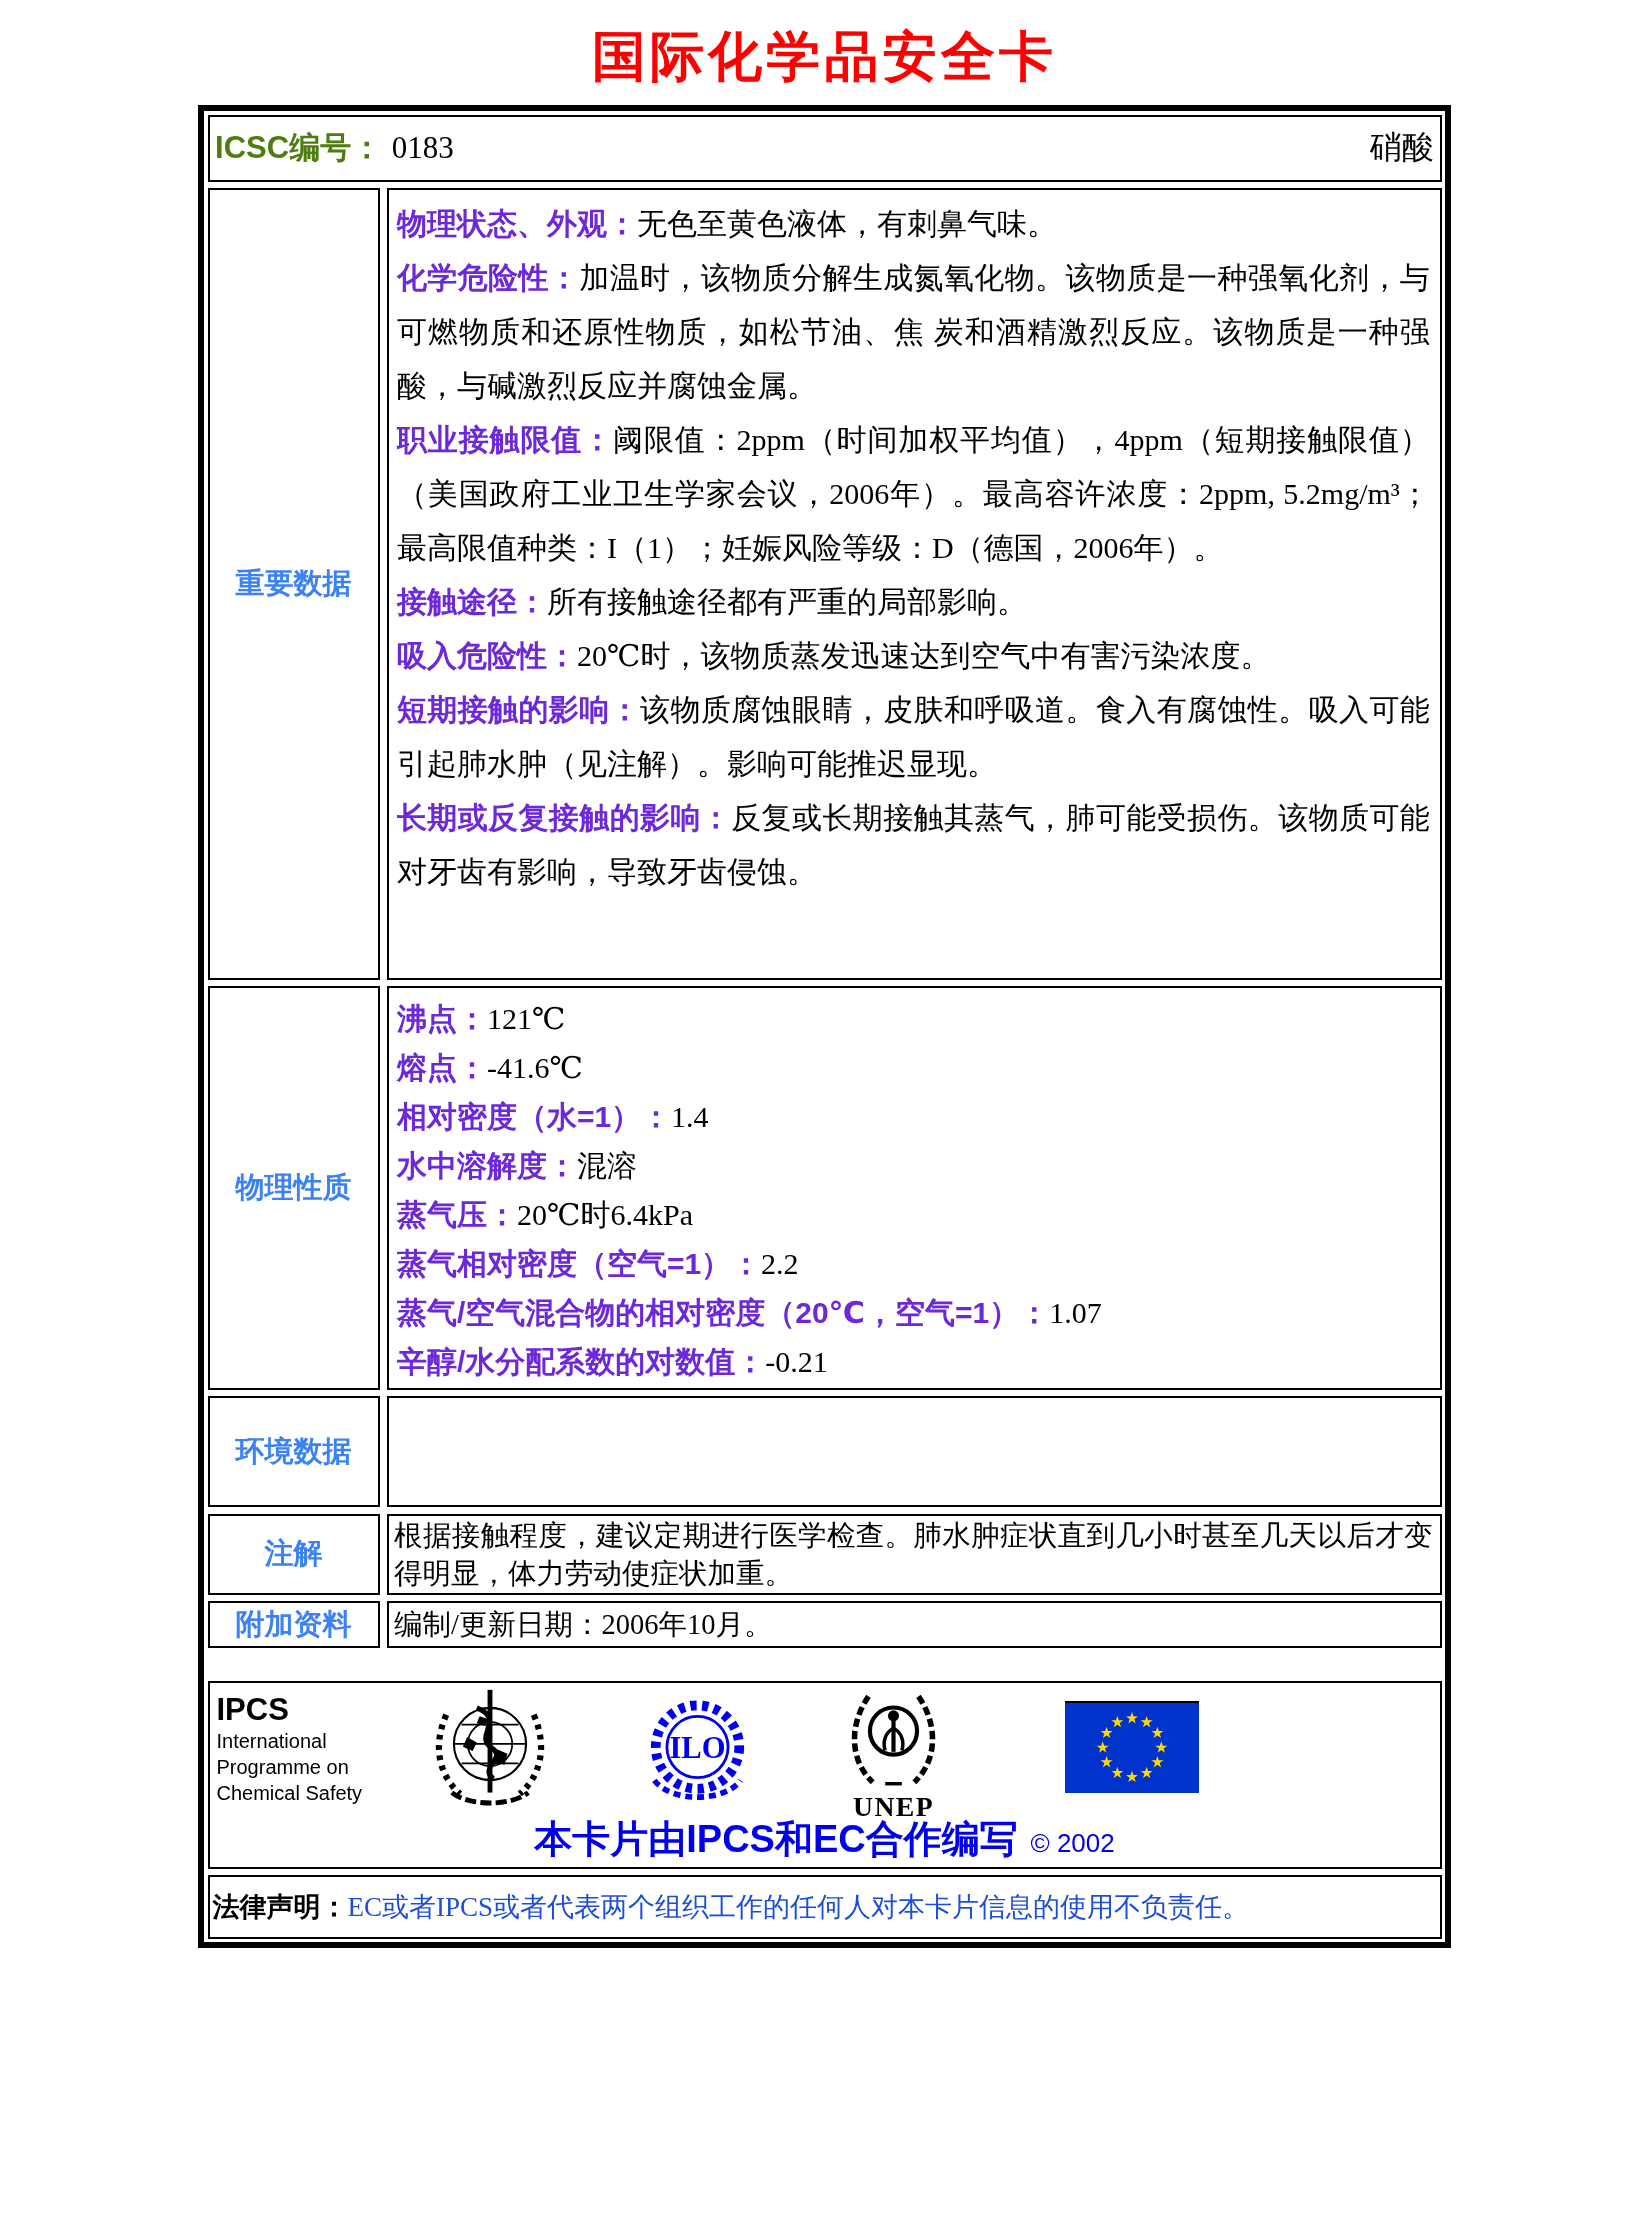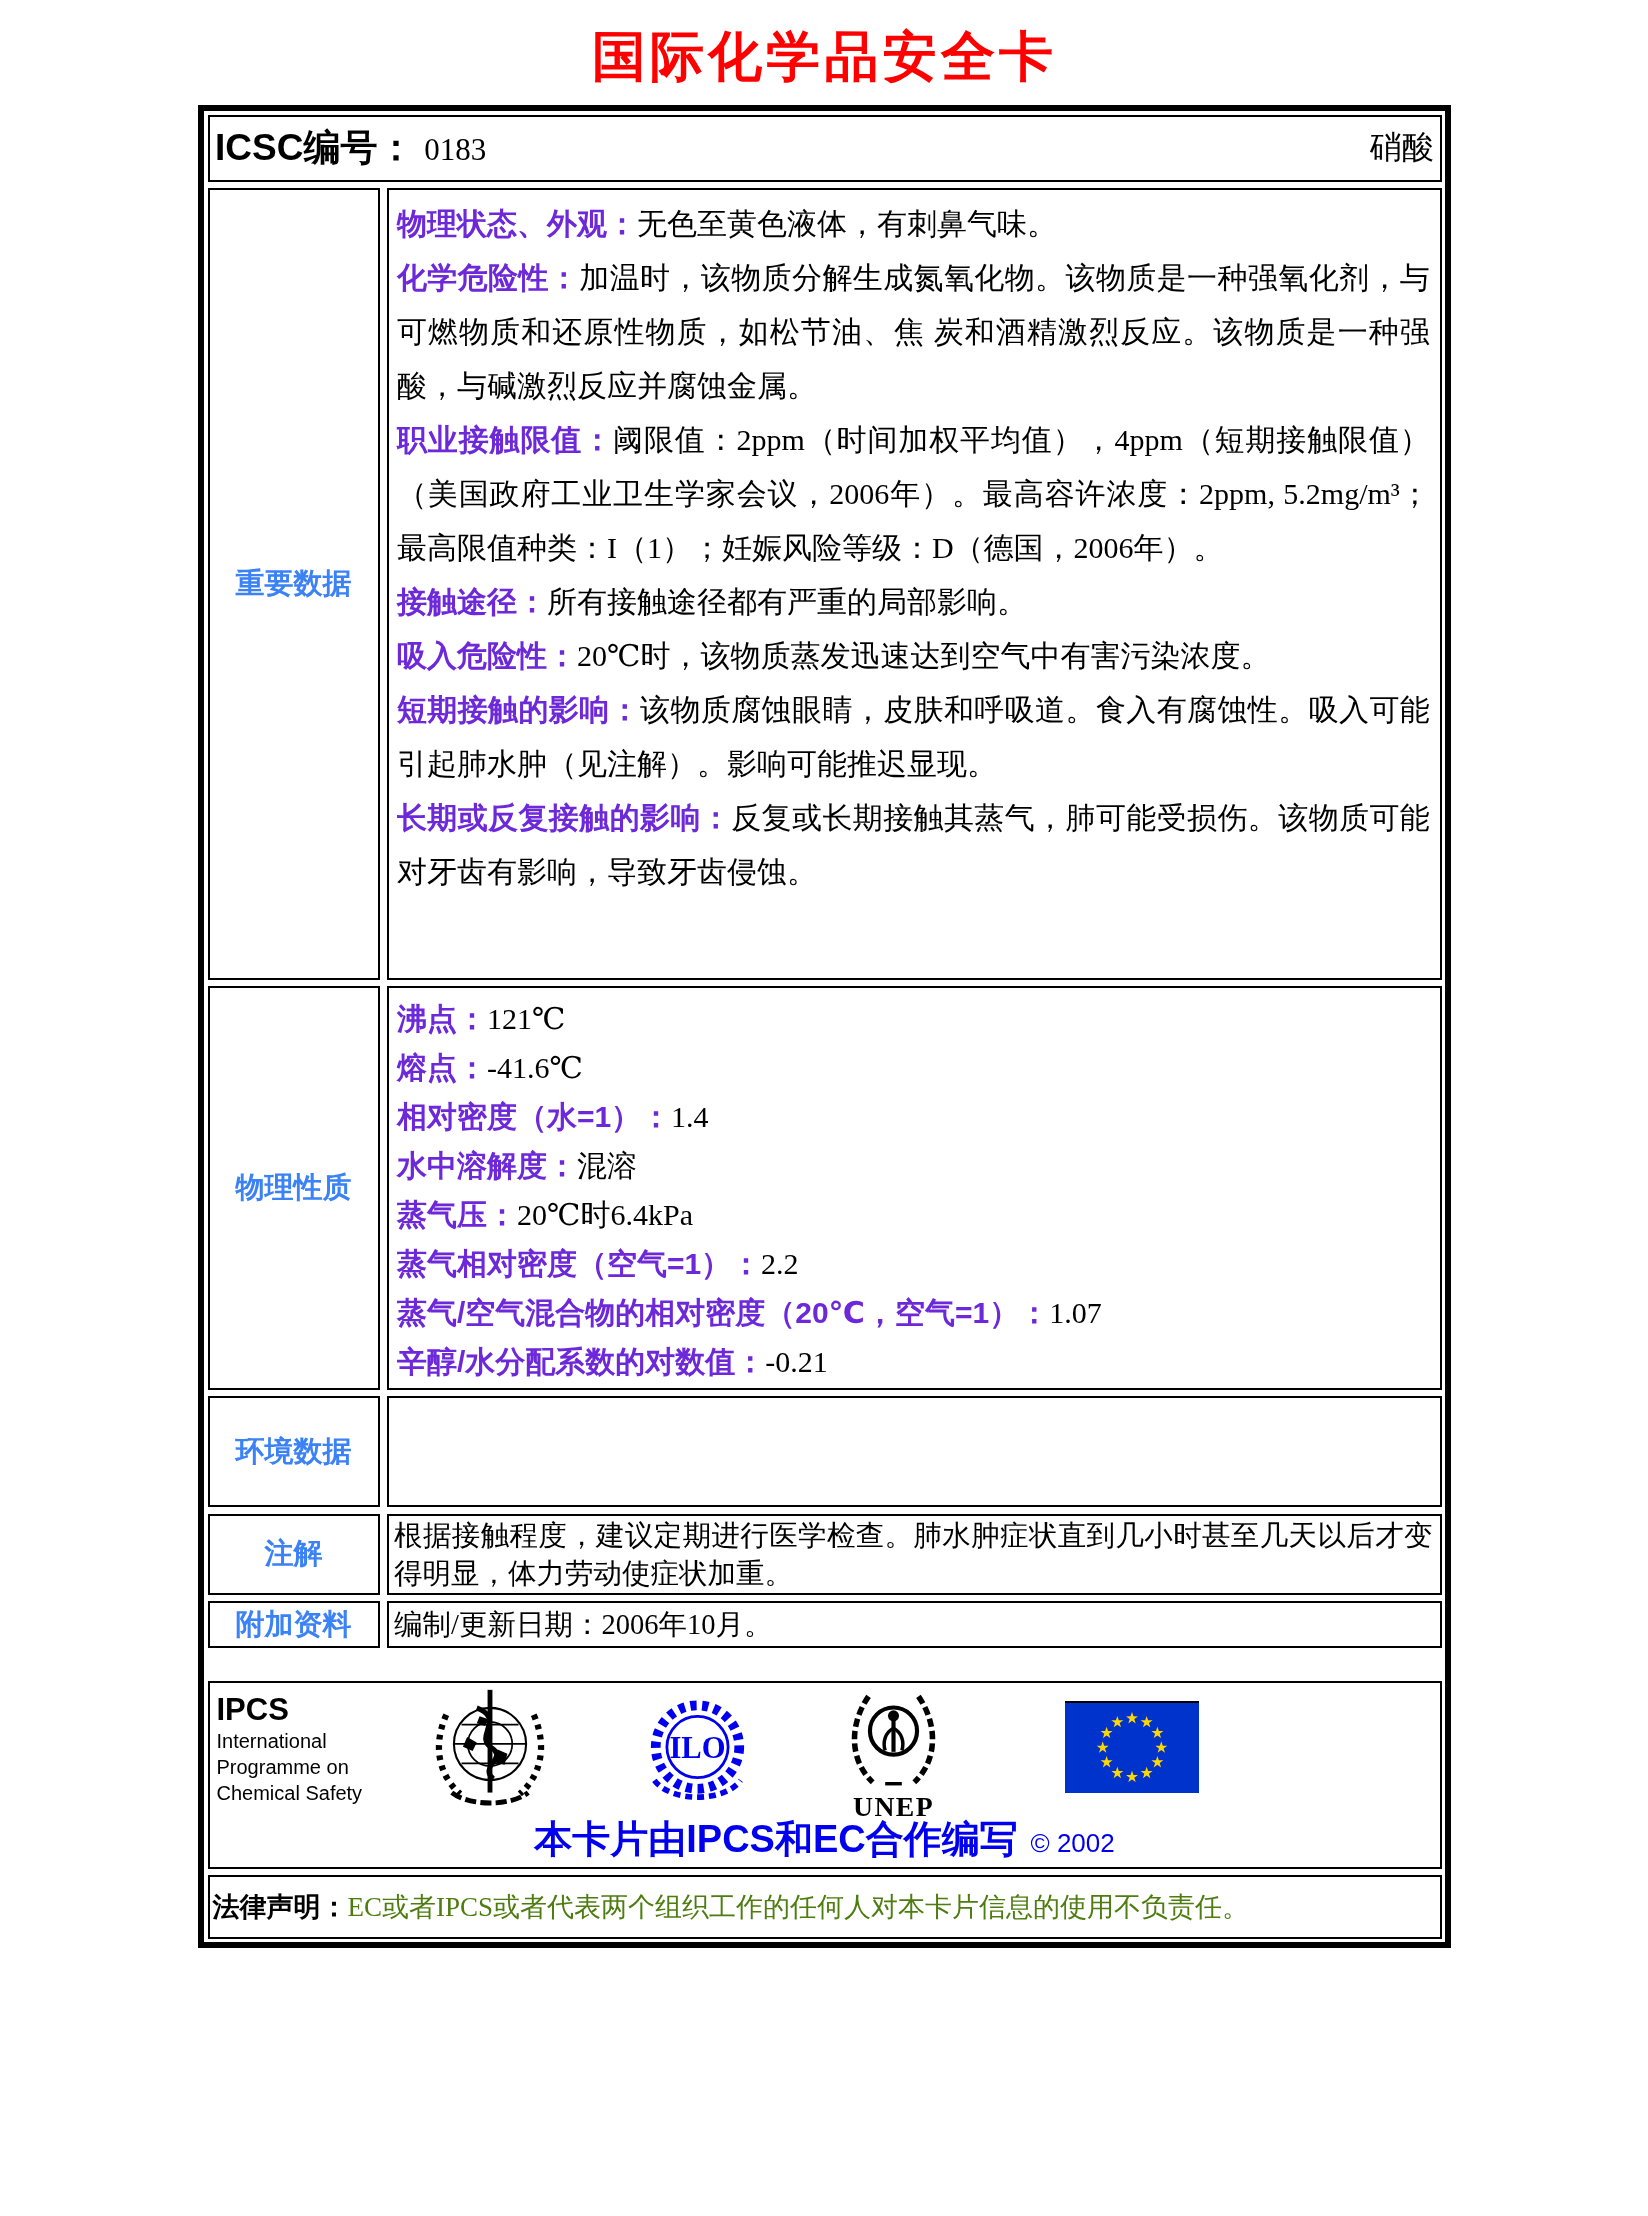--- a/index.html
+++ b/index.html
@@ -22,21 +22,21 @@
     justify-content: center; text-align: center;
     font-family: "Liberation Sans", "DejaVu Sans", sans-serif;
     font-weight: bold; color: #3b82f6; font-size: 29px; }
   .content-cell { flex: 1 1 auto; }
   .full-cell { flex: 1 1 auto; }
 
   
   .header-cell { min-height: 67px; display: flex; align-items: center;
     justify-content: space-between; padding: 0 5.6px; }
   .icsc-label { font-family: "Liberation Sans", "DejaVu Sans", sans-serif;
-    font-weight: bold; color: #000000; font-size: 37px; }
+    font-weight: bold; color: #4d7c0f; font-size: 31px; }
   .icsc-number { font-size: 31px; color: #000; margin-left: 9.7px; }
   .chem-name { font-size: 32px; color: #000; }
 
   
   .pline { }
   .plabel { font-family: "Liberation Sans", "DejaVu Sans", sans-serif;
     font-weight: bold; color: #6d28d9; }
   .ptext { color: #000; }
 
   .important-content { min-height: 792px; padding: 7px 9.7px 0 8.4px; font-size: 30px; }
@@ -69,21 +69,21 @@
   .caption-line { text-align: center; margin-top: -4.2px;
     font-family: "Liberation Sans", "DejaVu Sans", sans-serif; }
   .caption-main { color: #0000EE; font-weight: bold; font-size: 38px; }
   .caption-copy { color: #0000EE; font-size: 26px; margin-left: 9.7px; }
 
   
   .legal-cell { min-height: 64px; display: flex; align-items: center; padding: 0 7px 0 3px;
     font-size: 27px; }
   .legal-label { font-family: "Liberation Sans", "DejaVu Sans", sans-serif;
     font-weight: bold; color: #000; }
-  .legal-text { color: #4d7c0f; }
+  .legal-text { color: #1d4ed8; }
 
   svg text { font-family: "Liberation Serif", "DejaVu Serif", serif; }
 </style>
 </head>
 <body>
 
 <div class="page">
 
   <div class="main-title">国际化学品安全卡</div>
 

